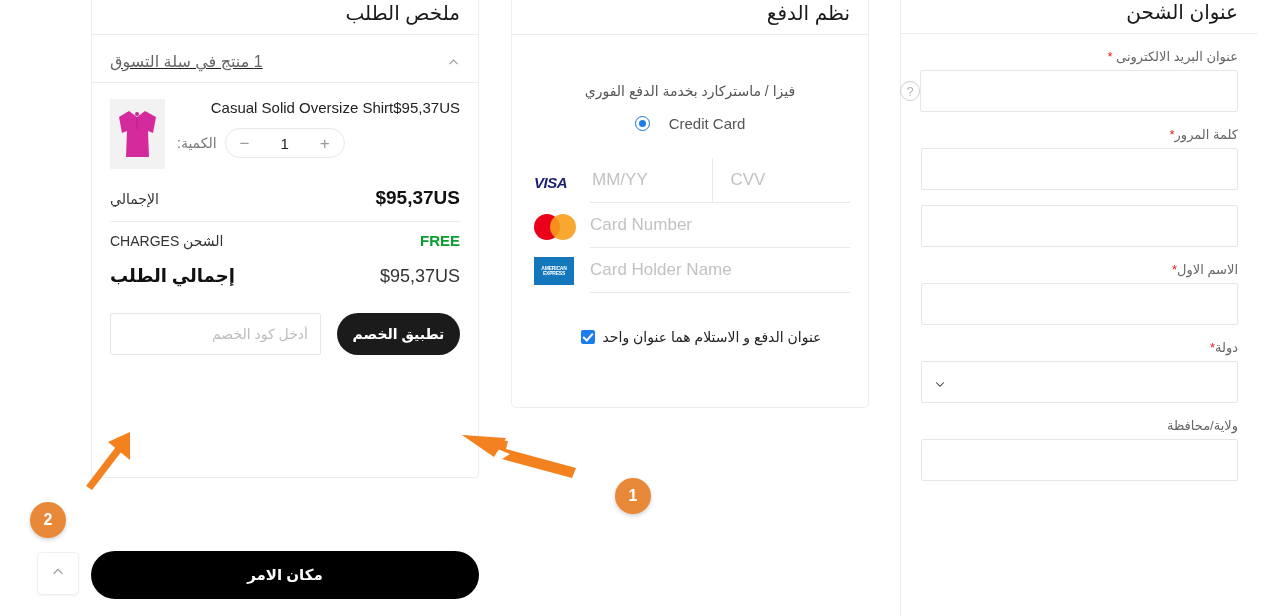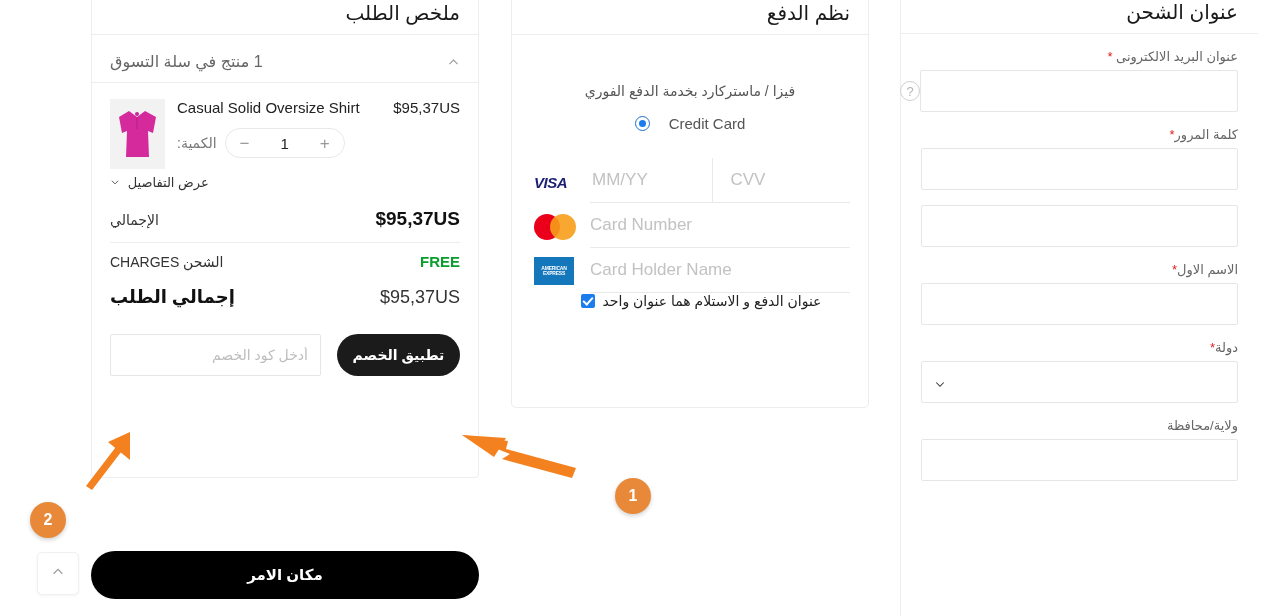--- a/index.html
+++ b/index.html
@@ -218,20 +218,21 @@
     padding-left: 2px; box-sizing: border-box;
   }
   .half + .half { border-left: 1px solid #e9e9e9; padding-left: 18px; }
 
   .same-addr-row {
     display: flex;
     flex-direction: row-reverse;
     align-items: center;
     justify-content: center;
     gap: 8px;
+    margin-top: 36px;
     padding-left: 22px;
   }
   .checkbox-on {
     width: 14px; height: 14px; background: #1b7ced;
     border-radius: 2px; position: relative; flex: none; cursor: pointer;
   }
   .checkbox-on::after {
     content: "";
     position: absolute;
     left: 4px; top: 1px;
@@ -255,38 +256,39 @@
   #summary-panel .panel-title { padding: 0 18px 9px 18px; }
 
   .cart-count-row {
     display: flex;
     flex-direction: row-reverse;
     align-items: center;
     justify-content: space-between;
     padding: 17px 18px 11px 18px;
     border-bottom: 1px solid #ededed;
     cursor: pointer;
+    text-decoration: underline;
   }
   .cart-count-text { font-size: 16px; color: #666666; direction: rtl; }
   .caret { width: 13px; height: 13px; color: #999; }
 
   .product-row {
     display: flex;
     flex-direction: row-reverse;
     padding: 16px 18px 0 18px;
     gap: 12px;
   }
   .product-thumb {
     width: 55px; height: 70px; flex: none;
     background: #f2f2f2; position: relative; overflow: hidden;
   }
   .product-info { flex: 1; }
   .product-top {
     display: flex; flex-direction: row-reverse;
-    justify-content: space-between; align-items: flex-start;
+    justify-content: flex-end; align-items: flex-start;
   }
   .product-name { font-size: 15px; color: #222; }
   .product-price { font-size: 15px; color: #222; }
   .qty-row {
     display: flex; flex-direction: row-reverse;
     align-items: center; justify-content: flex-start;
     gap: 8px; margin-top: 12px;
   }
   .qty-label { font-size: 14px; color: #777; direction: rtl; }
   .stepper {
@@ -405,28 +407,20 @@
         <span class="qty-label">الكمية:</span>
         <div class="stepper">
           <span class="step-btn">−</span>
           <span class="step-val">1</span>
           <span class="step-btn">+</span>
         </div>
       </div>
     </div>
   </div>
 
-  <div class="show-details">
-    <span>عرض التفاصيل</span>
-    <span class="dcaret">
-      <svg viewBox="0 0 16 16" width="10" height="10">
-          <path d="M3 6 L8 11 L13 6" fill="none" stroke="#333" stroke-width="1.3"></path>
-        </svg>
-    </span>
-  </div>
 
   <div class="totals">
     <div class="total-row">
       <span class="total-label">الإجمالي</span>
       <span class="total-value">$95,37US</span>
     </div>
     <div class="divider"></div>
     <div class="total-row">
       <span class="ship-label">الشحن CHARGES</span>
       <span class="ship-free">FREE</span>

